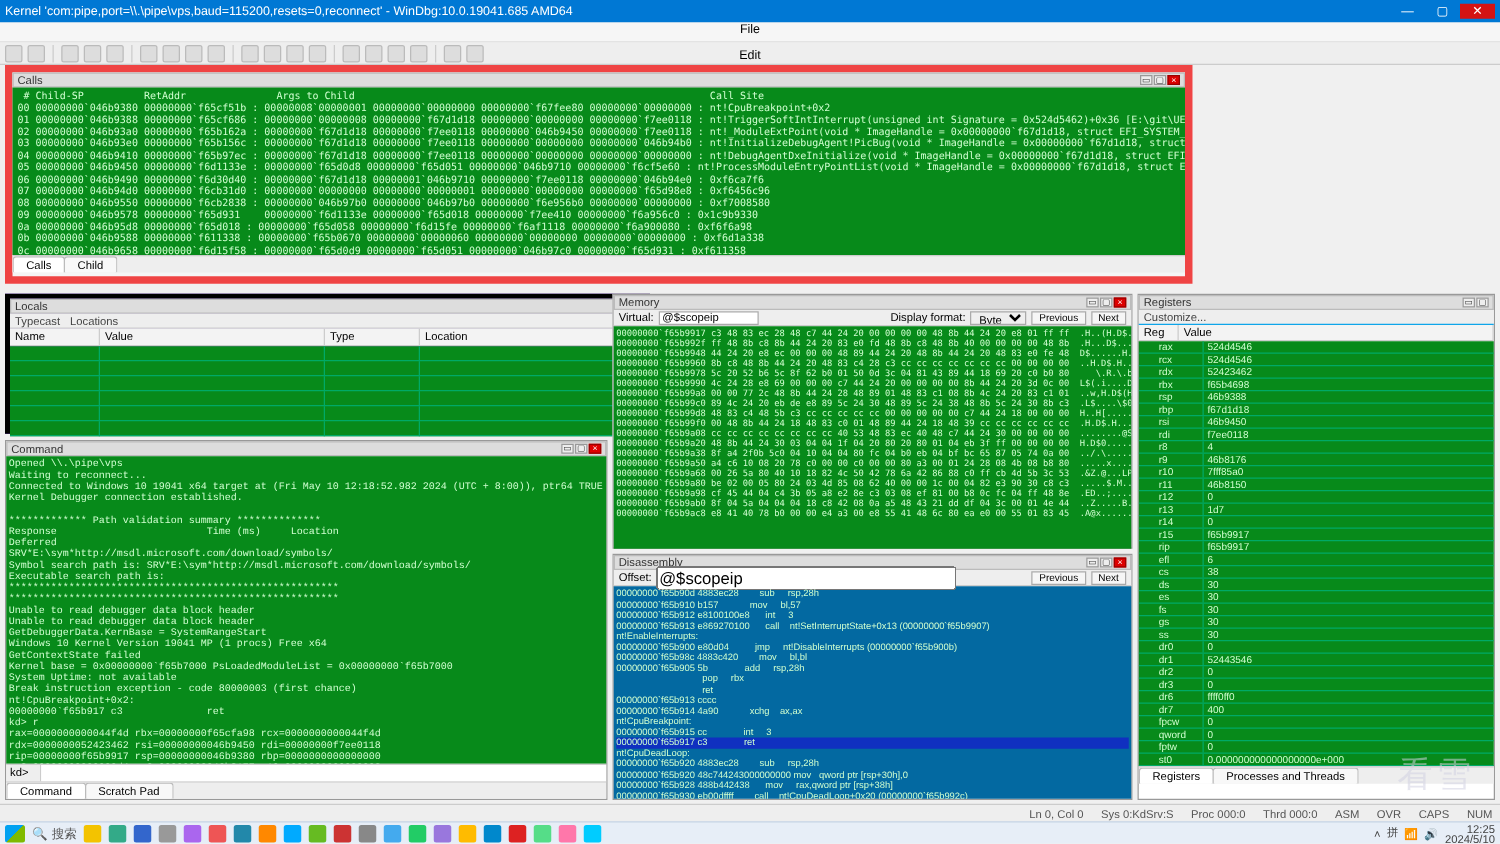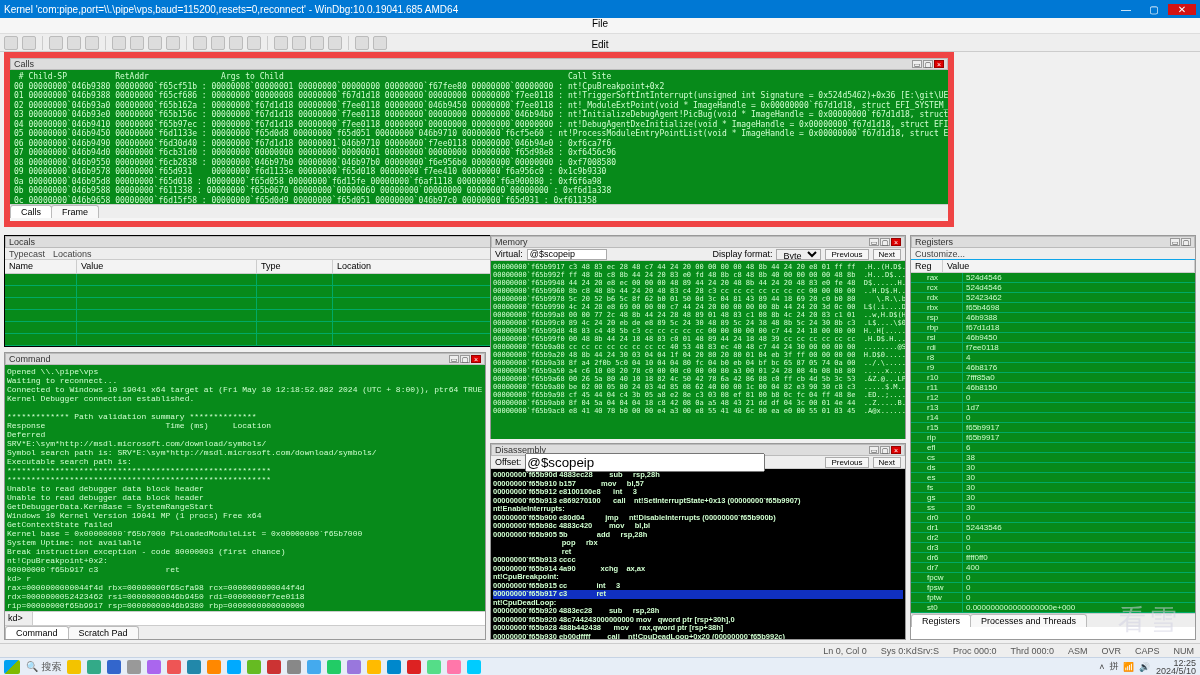--- a/index.html
+++ b/index.html
@@ -22,21 +22,21 @@
 .pane-header .pbtn { width: 10px; height: 8px; background: #eee; border: 1px solid #999; margin-left: 1px; font-size: 7px; text-align: center; line-height: 7px; }
 .pane-header .pbtn.red { background: #d00; color: #fff; border-color: #900; }
 
 .calls-pane { position: absolute; left: 4px; top: 52px; width: 950px; height: 175px; border: 6px solid #ef4444; background: #f5f5f5; }
 .calls-filters { height: 14px; background: #eee; border-top: 1px solid #ccc; border-bottom: 1px solid #ccc; display: flex; gap: 8px; padding: 0 4px; font-size: 9px; align-items: center; color: #444; }
 .calls-body { height: 134px; background: #078a1a; color: #d0ffd0; font-family: Consolas, monospace; font-size: 8px; line-height: 9.5px; padding: 2px 4px; overflow: hidden; white-space: pre; }
 .calls-tabs { height: 14px; background: #eee; display: flex; border-top: 1px solid #ccc; }
 .tab { padding: 0 10px; border: 1px solid #bbb; border-bottom: none; background: #f8f8f8; font-size: 9px; display: flex; align-items: center; margin-right: -1px; border-radius: 3px 3px 0 0; }
 .tab.active { background: #fff; }
 
-.locals-pane { position: absolute; left: 4px; top: 235px; width: 516px; height: 112px; border: 1px solid #000000; background: #6d28d9; }
+.locals-pane { position: absolute; left: 4px; top: 235px; width: 516px; height: 112px; border: 4px solid #000000; background: #6d28d9; }
 .locals-toolbar { height: 12px; background: #eee; border-bottom: 1px solid #ccc; display: flex; font-size: 9px; align-items: center; padding: 0 4px; gap: 8px; color: #444; }
 .locals-head { height: 14px; display: flex; background: #f3f3f3; border-bottom: 1px solid #ccc; font-size: 9px; }
 .locals-head > div { border-right: 1px solid #ccc; padding: 1px 4px; }
 .locals-grid { height: 72px; background: #078a1a; }
 .locals-grid .row { height: 12px; display: flex; }
 .locals-grid .row > div { border-right: 1px solid #0a6; border-bottom: 1px solid #0a6; }
 
 .command-pane { position: absolute; left: 4px; top: 352px; width: 482px; height: 288px; border: 1px solid #999; background: #fff; }
 .command-body { height: 246px; background: #078a1a; color: #d0ffd0; font-family: Liberation Mono, monospace; font-size: 8px; line-height: 9px; padding: 2px; overflow: hidden; white-space: pre-wrap; }
 .command-input { height: 14px; display: flex; border-top: 1px solid #ccc; }
@@ -44,21 +44,21 @@
 .command-input input { flex: 1; border: none; font-size: 9px; padding: 0 2px; outline: none; }
 .command-tabs { height: 14px; display: flex; background: #eee; border-top: 1px solid #ccc; }
 
 .memory-pane { position: absolute; left: 490px; top: 235px; width: 416px; height: 204px; border: 1px solid #999; background: #fff; }
 .memory-toolbar { height: 13px; background: #eee; border-bottom: 1px solid #ccc; display: flex; align-items: center; font-size: 9px; gap: 4px; padding: 0 4px; }
 .memory-toolbar input, .memory-toolbar select { font-size: 9px; height: 11px; border: 1px solid #aaa; padding: 0 2px; }
 .memory-body { height: 178px; background: #078a1a; color: #d0ffd0; font-family: Consolas, monospace; font-size: 7px; line-height: 8px; padding: 2px; overflow: hidden; white-space: pre; }
 
 .disasm-pane { position: absolute; left: 490px; top: 443px; width: 416px; height: 197px; border: 1px solid #999; background: #fff; }
 .disasm-toolbar { height: 13px; background: #eee; border-bottom: 1px solid #ccc; display: flex; align-items: center; font-size: 9px; gap: 4px; padding: 0 4px; }
-.disasm-body { height: 170px; background: #000000; color: #d0ffd0; font-family: Consolas, monospace; font-size: 7.5px; line-height: 8.5px; padding: 2px; overflow: hidden; white-space: pre; font-weight: bold; }
+.disasm-body { height: 170px; background: #0369a1; color: #d0ffd0; font-family: Consolas, monospace; font-size: 7.5px; line-height: 8.5px; padding: 2px; overflow: hidden; white-space: pre; }
 .disasm-body .hl { background: #1030c0; display: inline-block; width: 100%; }
 
 .registers-pane { position: absolute; left: 910px; top: 235px; width: 286px; height: 405px; border: 1px solid #999; background: #fff; }
 .reg-customize { height: 12px; background: #eee; border-bottom: 1px solid #0ea5e9; font-size: 9px; padding: 1px 4px; color: #444; }
 .reg-head { height: 13px; display: flex; background: #f3f3f3; border-bottom: 1px solid #ccc; font-size: 9px; }
 .reg-head > div { padding: 1px 4px; border-right: 1px solid #ccc; }
 .reg-body { height: 340px; background: #078a1a; color: #d0ffd0; font-family: Consolas, monospace; font-size: 8px; padding: 0; overflow: hidden; }
 .reg-row { display: flex; height: 10px; border-bottom: 1px solid #0a6; }
 .reg-row > div:first-child { width: 52px; padding-left: 16px; border-right: 1px solid #0a6; }
 .reg-row > div:last-child { padding-left: 3px; flex: 1; }
@@ -146,21 +146,21 @@
 07 00000000`046b94d0 00000000`f6cb31d0 : 00000000`00000000 00000000`00000001 00000000`00000000 00000000`f65d98e8 : 0xf6456c96
 08 00000000`046b9550 00000000`f6cb2838 : 00000000`046b97b0 00000000`046b97b0 00000000`f6e956b0 00000000`00000000 : 0xf7008580
 09 00000000`046b9578 00000000`f65d931    00000000`f6d1133e 00000000`f65d018 00000000`f7ee410 00000000`f6a956c0 : 0x1c9b9330
 0a 00000000`046b95d8 00000000`f65d018 : 00000000`f65d058 00000000`f6d15fe 00000000`f6af1118 00000000`f6a900080 : 0xf6f6a98
 0b 00000000`046b9588 00000000`f611338 : 00000000`f65b0670 00000000`00000060 00000000`00000000 00000000`00000000 : 0xf6d1a338
 0c 00000000`046b9658 00000000`f6d15f58 : 00000000`f65d0d9 00000000`f65d051 00000000`046b97c0 00000000`f65d931 : 0xf611358
 0d 00000000`046b95a8 00000000`00000000 : 00000000`f67d0018 00000000`f7ee0118 00000000`f65bf70 00000000`f6cce630 : 0xf745118
 0e 00000000`046b95e8 00000000`00000000 : 00000000`d3e5a5f3 00000000`ca79ea15 00000000`046b9a30 00000000`046b4a20 : 0xf745118</div>
   <div class="calls-tabs">
     <div class="tab active">Calls</div>
-    <div class="tab">Frame</div>
+    <div class="tab">Child</div>
   </div>
 </div>
 
 <div class="locals-pane">
   <div class="pane-header">
     <span>Locals</span>
     <span class="spacer"></span>
     <span class="pbtn">▭</span>
     <span class="pbtn">▢</span>
   </div>
@@ -454,21 +454,21 @@
       </div>
       <div class="reg-row">
         <div>dr7</div>
         <div>400</div>
       </div>
       <div class="reg-row">
         <div>fpcw</div>
         <div>0</div>
       </div>
       <div class="reg-row">
-        <div>fpsw</div>
+        <div>qword</div>
         <div>0</div>
       </div>
       <div class="reg-row">
         <div>fptw</div>
         <div>0</div>
       </div>
       <div class="reg-row">
         <div>st0</div>
         <div>0.000000000000000000e+000</div>
       </div>

